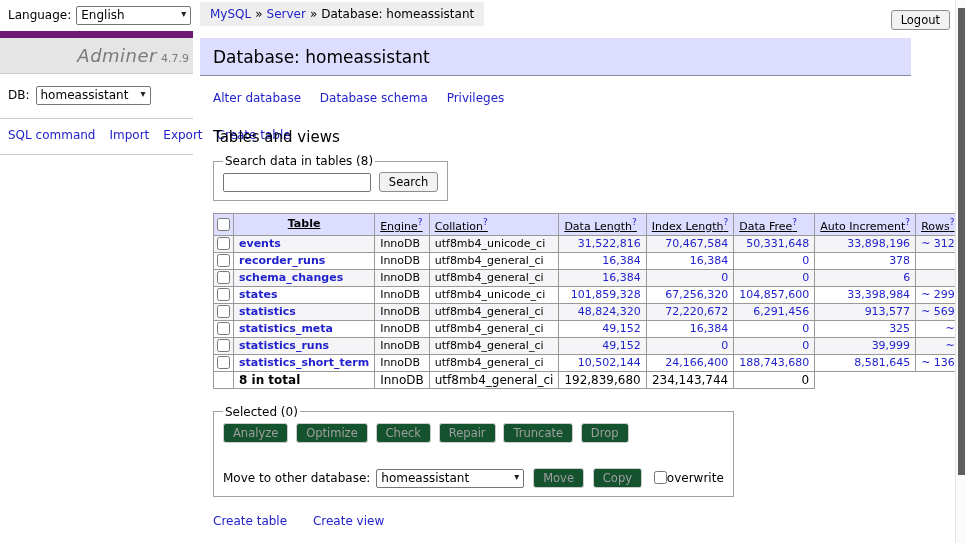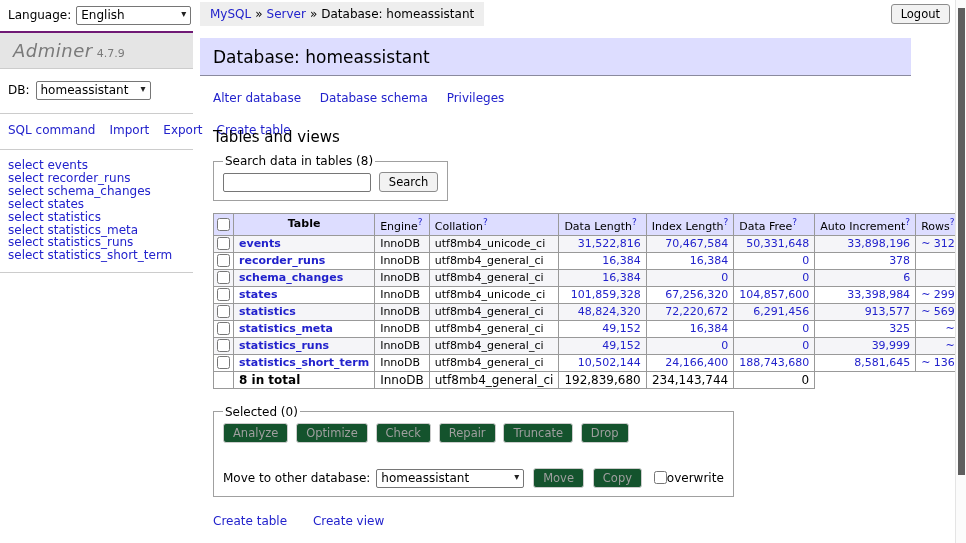--- a/index.html
+++ b/index.html
@@ -10,22 +10,22 @@
   
   .scrollbar { position: fixed; top: 0; right: 0; width: 11px; height: 543px;
     background: #fbfbfb; border-left: 1px solid #e4e4e4; }
   .scrollbar .thumb { position: absolute; left: 2px; top: 8px; width: 7px; height: 467px;
     background: #5f5f5f; }
 
   
   .sidebar { position: fixed; left: 0; top: 0; width: 193px; height: 406px; background: #fff; }
   .lang-row { padding: 6px 8px 5px 8px; white-space: nowrap; }
   .lang-row label { margin-right: 5px; }
-  .app-h1 { margin-top: 1px; background: #e5e5e5; border-top: 2px solid #701a75;
-    border-bottom: 1px solid #ccc; padding: 7px 4px 7px 13px; }
+  .app-h1 { margin-top: 1px; background: #e5e5e5; border-top: 7px solid #701a75;
+    border-bottom: 1px solid #ccc; padding: 7px 4px 7px 13px; text-align: right; }
   .app-h1 .app-name { font-style: italic; font-size: 18px; color: #7a7a7a; letter-spacing: .5px; }
   .app-h1 .app-version { font-size: 11px; color: #7a7a7a; margin-left: 4px; }
   .db-form { padding: 12px 12px 13px 8px; border-bottom: 1px solid #ccc; white-space: nowrap; }
   .db-form label { margin-right: 6px; }
   .side-actions { padding: 9px 12px 12px 8px; border-bottom: 1px solid #ccc; line-height: 14px; }
   .side-actions a { margin-right: 14px; white-space: nowrap; }
   .side-tables { padding: 9px 8px 10px 8px; border-bottom: 1px solid #ccc; }
   .side-tables a { display: block; line-height: 12.9px; white-space: nowrap; }
 
   
@@ -39,42 +39,42 @@
   .sel.w148 select { width: 148px; }
 
   button { font: 11.5px "DejaVu Sans", sans-serif; background: #f2f2f2;
     border: 1px solid #8c8c8c; border-radius: 3px; padding: 2px 9px; color: #000; cursor: pointer; }
   button:disabled { color: #9f9f9f; border-color: #ccc; background: #14532d; cursor: default; }
   input[type="text"] { border: 1px solid #767676; border-radius: 2px; height: 19px;
     font: 12px "DejaVu Sans", sans-serif; padding: 0 3px; }
 
   
   .main { margin-left: 200px; position: relative; }
-  .logout-wrap { position: absolute; top: 4px; right: 16px; }
+  .logout-wrap { position: absolute; top: 10px; right: 16px; }
   .breadcrumb { display: inline-block; background: #eee; margin-top: 2px;
     padding: 5px 10px 5px 10px; }
   .breadcrumb .sep { color: #000; margin: 0 4px; }
   h2.page-title { margin: 12px 55px 0 0; background: #ddf; border-bottom: 1px solid #8a8a9e;
     font-size: 17px; font-weight: normal; padding: 9px 0 8px 13px; }
   .inner { padding-left: 13px; }
   .nav-links { margin-top: 15px; }
   .nav-links a { margin-right: 15px; }
   h3 { font-size: 15px; font-weight: normal; margin-top: 23px; }
 
   fieldset { display: inline-block; border: 1px solid #a0a0a0; padding: 4px 9px 8px 9px;
     margin-top: 8px; }
   fieldset legend { font-size: 12px; padding: 0 2px; }
   .search-fs input { width: 148px; vertical-align: middle; }
   .search-fs button { margin-left: 4px; vertical-align: middle; }
 
   
   table.db { border-collapse: collapse; margin-top: 12px; }
   table.db th, table.db td { border: 1px solid #999; font-size: 11px; line-height: 12px;
     padding: 2px 5px; white-space: nowrap; }
-  table.db thead th, table.db thead td { background: #ddf; font-weight: normal; text-align: left; }
+  table.db thead th, table.db thead td { background: #ddf; font-weight: normal; text-align: left; text-decoration: underline; }
   table.db thead th.col-table { font-weight: bold; text-align: center; }
   table.db sup a { font-size: 9px; }
   table.db td.cb, table.db th.cb { width: 20px; text-align: center; padding: 1px 3px; }
   table.db th.tname { text-align: left; font-weight: bold; background: transparent; }
   table.db th.tname a { font-weight: bold; }
   table.db td.num { text-align: right; }
   table.db tbody tr.alt td, table.db tbody tr.alt th { background: #f5f5f8; }
   table.db tr.total th, table.db tr.total td { font-size: 12px; }
   table.db tr.total .tname { color: #000; }
   table.db tr.total td.num { color: #000; }
@@ -103,30 +103,20 @@
     <label>Language:</label><span class="sel w115"><select><option>English</option></select><span class="caret">▾</span></span>
   </div>
   <div class="app-h1">
     <span class="app-name">Adminer</span><span class="app-version">4.7.9</span>
   </div>
   <div class="db-form">
     <label>DB:</label><span class="sel w115"><select><option>homeassistant</option></select><span class="caret">▾</span></span>
   </div>
   <div class="side-actions">
     <a>SQL command</a><a>Import</a><a>Export</a><a>Create table</a>
-  </div>
-  <div class="side-tables">
-    <a>select events</a>
-    <a>select recorder_runs</a>
-    <a>select schema_changes</a>
-    <a>select states</a>
-    <a>select statistics</a>
-    <a>select statistics_meta</a>
-    <a>select statistics_runs</a>
-    <a>select statistics_short_term</a>
   </div>
 </div>
 
 <div class="main">
   <div class="logout-wrap"><button>Logout</button></div>
 
   <div class="breadcrumb">
     <a>MySQL</a><span class="sep">»</span><a>Server</a><span class="sep">»</span><span>Database: homeassistant</span>
   </div>
 

